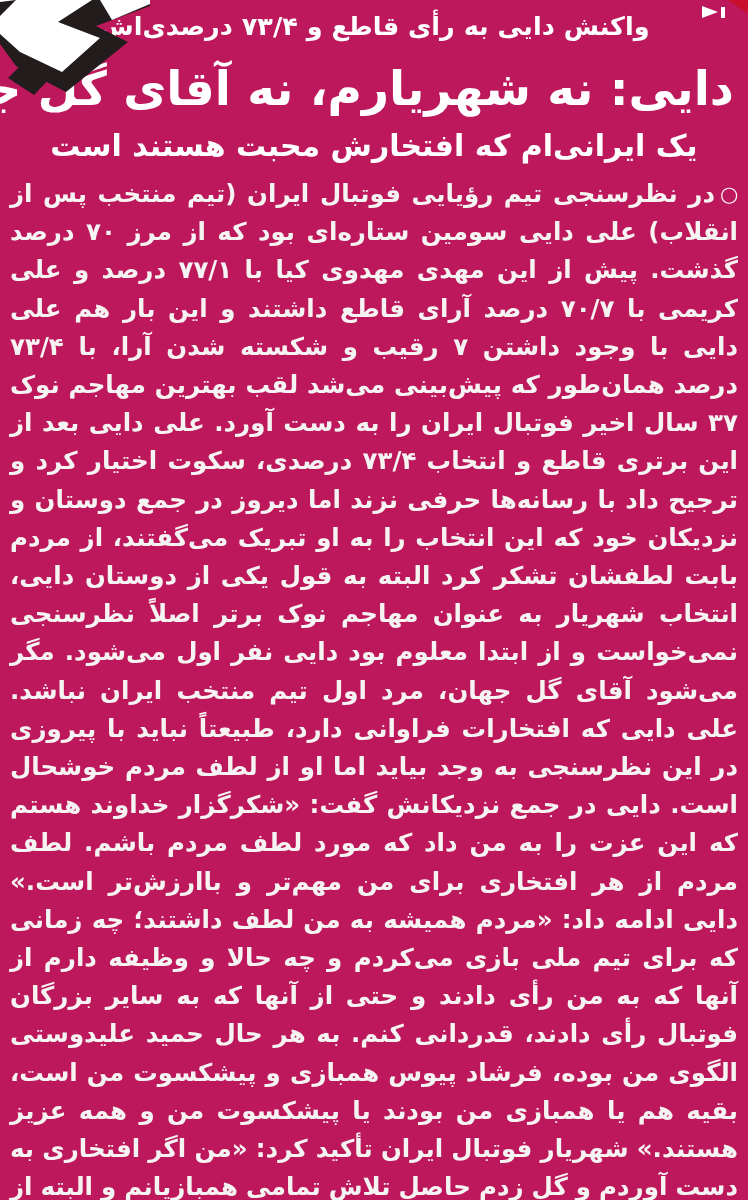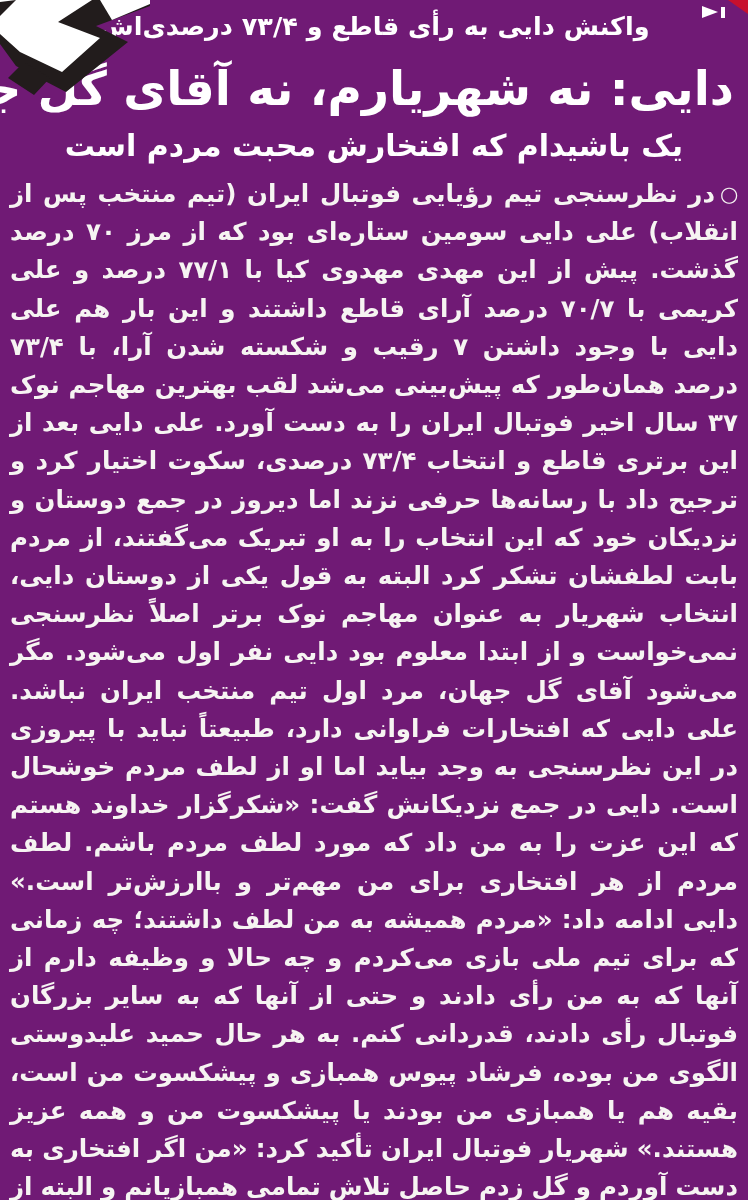--- a/index.html
+++ b/index.html
@@ -9,21 +9,21 @@
     background: #ffffff;
   }
   body {
     font-family: "DejaVu Sans", "Liberation Sans", sans-serif;
   }
 
   #page {
     position: relative;
     width: 748px;
     height: 1200px;
-    background: #701a75;
+    background: #be185d;
     overflow: hidden;
     direction: rtl;
     box-sizing: border-box;
   }
 
   
   #corner-graphic-left {
     position: absolute;
     top: 0;
     left: 0;
@@ -134,20 +134,20 @@
     <polygon points="46,0 46,14 26,0" fill="#c8102e"></polygon>
     <polygon points="0,6 16,12 0,18" fill="#ffffff"></polygon>
     <rect x="19" y="7" width="4" height="11" fill="#ffffff"></rect>
   </svg>
 
   <div id="headline-block">
     <div class="kicker">واکنش دایی به رأی قاطع و ۷۳/۴ درصدی‌اش</div>
 
     <h1 class="headline">دایی: نه شهریارم، نه آقای گل جهان</h1>
 
-    <h2 class="subhead">یک باشید‌ام که افتخارش محبت مردم است</h2>
+    <h2 class="subhead">یک ایرانی‌ام که افتخارش محبت هستند است</h2>
   </div>
 
   <div id="article-body">
     <p class="body-paragraph"><span class="bullet-mark">○</span><span>در نظرسنجی تیم رؤیایی فوتبال ایران (تیم منتخب پس از انقلاب) علی دایی سومین ستاره‌ای بود که از مرز ۷۰ درصد گذشت. پیش از این مهدی مهدوی کیا با ۷۷/۱ درصد و علی کریمی با ۷۰/۷ درصد آرای قاطع داشتند و این بار هم علی دایی با وجود داشتن ۷ رقیب و شکسته شدن آرا، با ۷۳/۴ درصد همان‌طور که پیش‌بینی می‌شد لقب بهترین مهاجم نوک ۳۷ سال اخیر فوتبال ایران را به دست آورد. علی دایی بعد از این برتری قاطع و انتخاب ۷۳/۴ درصدی، سکوت اختیار کرد و ترجیح داد با رسانه‌ها حرفی نزند اما دیروز در جمع دوستان و نزدیکان خود که این انتخاب را به او تبریک می‌گفتند، از مردم بابت لطفشان تشکر کرد البته به قول یکی از دوستان دایی، انتخاب شهریار به عنوان مهاجم نوک برتر اصلاً نظرسنجی نمی‌خواست و از ابتدا معلوم بود دایی نفر اول می‌شود. مگر می‌شود آقای گل جهان، مرد اول تیم منتخب ایران نباشد. علی دایی که افتخارات فراوانی دارد، طبیعتاً نباید با پیروزی در این نظرسنجی به وجد بیاید اما او از لطف مردم خوشحال است. دایی در جمع نزدیکانش گفت: «شکرگزار خداوند هستم که این عزت را به من داد که مورد لطف مردم باشم. لطف مردم از هر افتخاری برای من مهم‌تر و باارزش‌تر است.» دایی ادامه داد: «مردم همیشه به من لطف داشتند؛ چه زمانی که برای تیم ملی بازی می‌کردم و چه حالا و وظیفه دارم از آنها که به من رأی دادند و حتی از آنها که به سایر بزرگان فوتبال رأی دادند، قدردانی کنم. به هر حال حمید علیدوستی الگوی من بوده، فرشاد پیوس همبازی و پیشکسوت من است، بقیه هم یا همبازی من بودند یا پیشکسوت من و همه عزیز هستند.» شهریار فوتبال ایران تأکید کرد: «من اگر افتخاری به دست آوردم و گل زدم حاصل تلاش تمامی همبازیانم و البته از آن مهم‌تر لطف خدا و ائمه اطهار و دعای خیر مردم بوده است و مقابل مردم نه شهریارم، نه آقای گل جهان... فقط یک ایرانی‌ام که افتخارش محبت و لطف مردم است.» منتظر مصاحبه اختصاصی خبرورزشی با علی دایی باشید.</span></p>
   </div>
 
 </div>
 
 </body></html>

